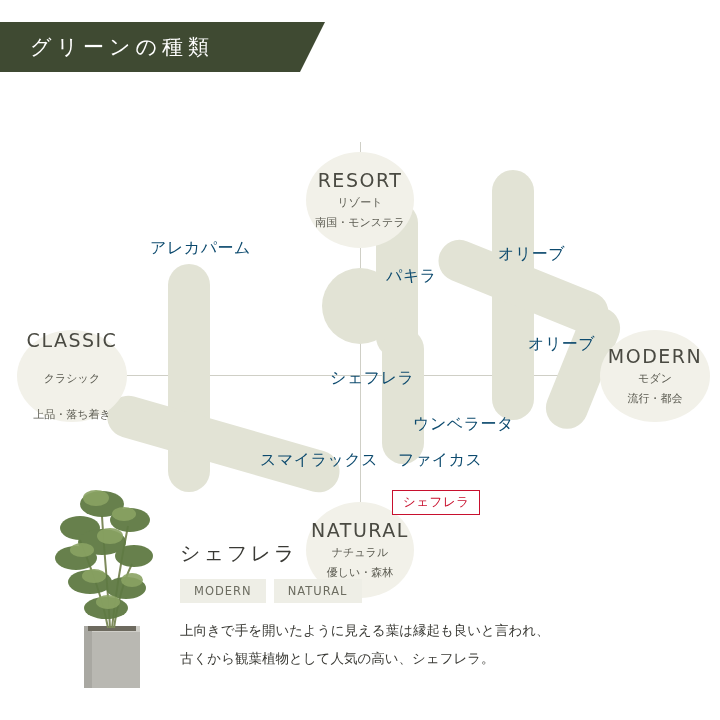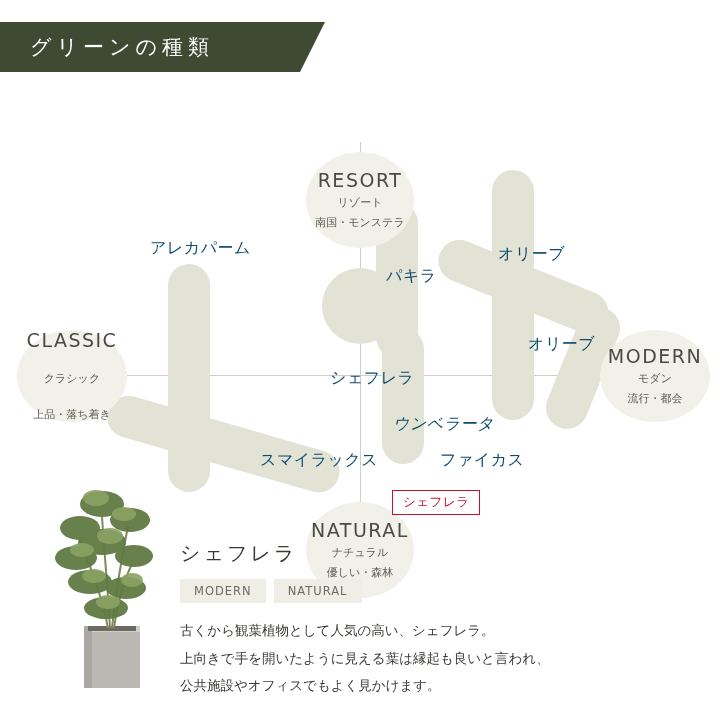--- a/index.html
+++ b/index.html
@@ -154,23 +154,23 @@
     <div class="pole-en">NATURAL</div>
     <div class="pole-jp">ナチュラル</div>
     <div class="pole-jp">優しい・森林</div>
   </div>
 
   <div class="plabel" style="left:150px; top:166px;">アレカパーム</div>
   <div class="plabel" style="left:386px; top:194px;">パキラ</div>
   <div class="plabel" style="left:498px; top:172px;">オリーブ</div>
   <div class="plabel" style="left:528px; top:262px;">オリーブ</div>
   <div class="plabel" style="left:330px; top:296px;">シェフレラ</div>
-  <div class="plabel" style="left:393px; top:342px;font-style:italic;">ウンベラータ</div>
+  <div class="plabel" style="left:413px; top:342px;">ウンベラータ</div>
   <div class="plabel" style="left:260px; top:378px;">スマイラックス</div>
-  <div class="plabel" style="left:398px; top:378px;margin-left:42px;">ファイカス</div>
+  <div class="plabel" style="left:398px; top:378px;">ファイカス</div>
   <div class="plabel highlight" style="left:392px; top:418px;">シェフレラ</div>
 </div>
 
 <svg id="plant-photo" viewBox="0 0 120 270">
 
   <rect x="38" y="196" width="56" height="62" fill="#b9b8b2"></rect>
   <rect x="38" y="196" width="56" height="6" fill="#cfcec8"></rect>
   <rect x="38" y="196" width="8" height="62" fill="#a9a8a2"></rect>
 
   <rect x="42" y="196" width="48" height="5" fill="#6d6a5f"></rect>
@@ -204,17 +204,16 @@
   </g>
 </svg>
 
 <div id="desc">
   <h2 id="desc-title">シェフレラ</h2>
   <div id="desc-tags">
     <span class="tag">MODERN</span>
     <span class="tag">NATURAL</span>
   </div>
   <div id="desc-body">
+    <p>上向きで手を開いたように見える葉は縁起も良いと言われ、</p>
     <p>古くから観葉植物として人気の高い、シェフレラ。</p>
-    <p>上向きで手を開いたように見える葉は縁起も良いと言われ、</p>
-    <p>公共施設やオフィスでもよく見かけます。</p>
   </div>
 </div>
 
 </body></html>

